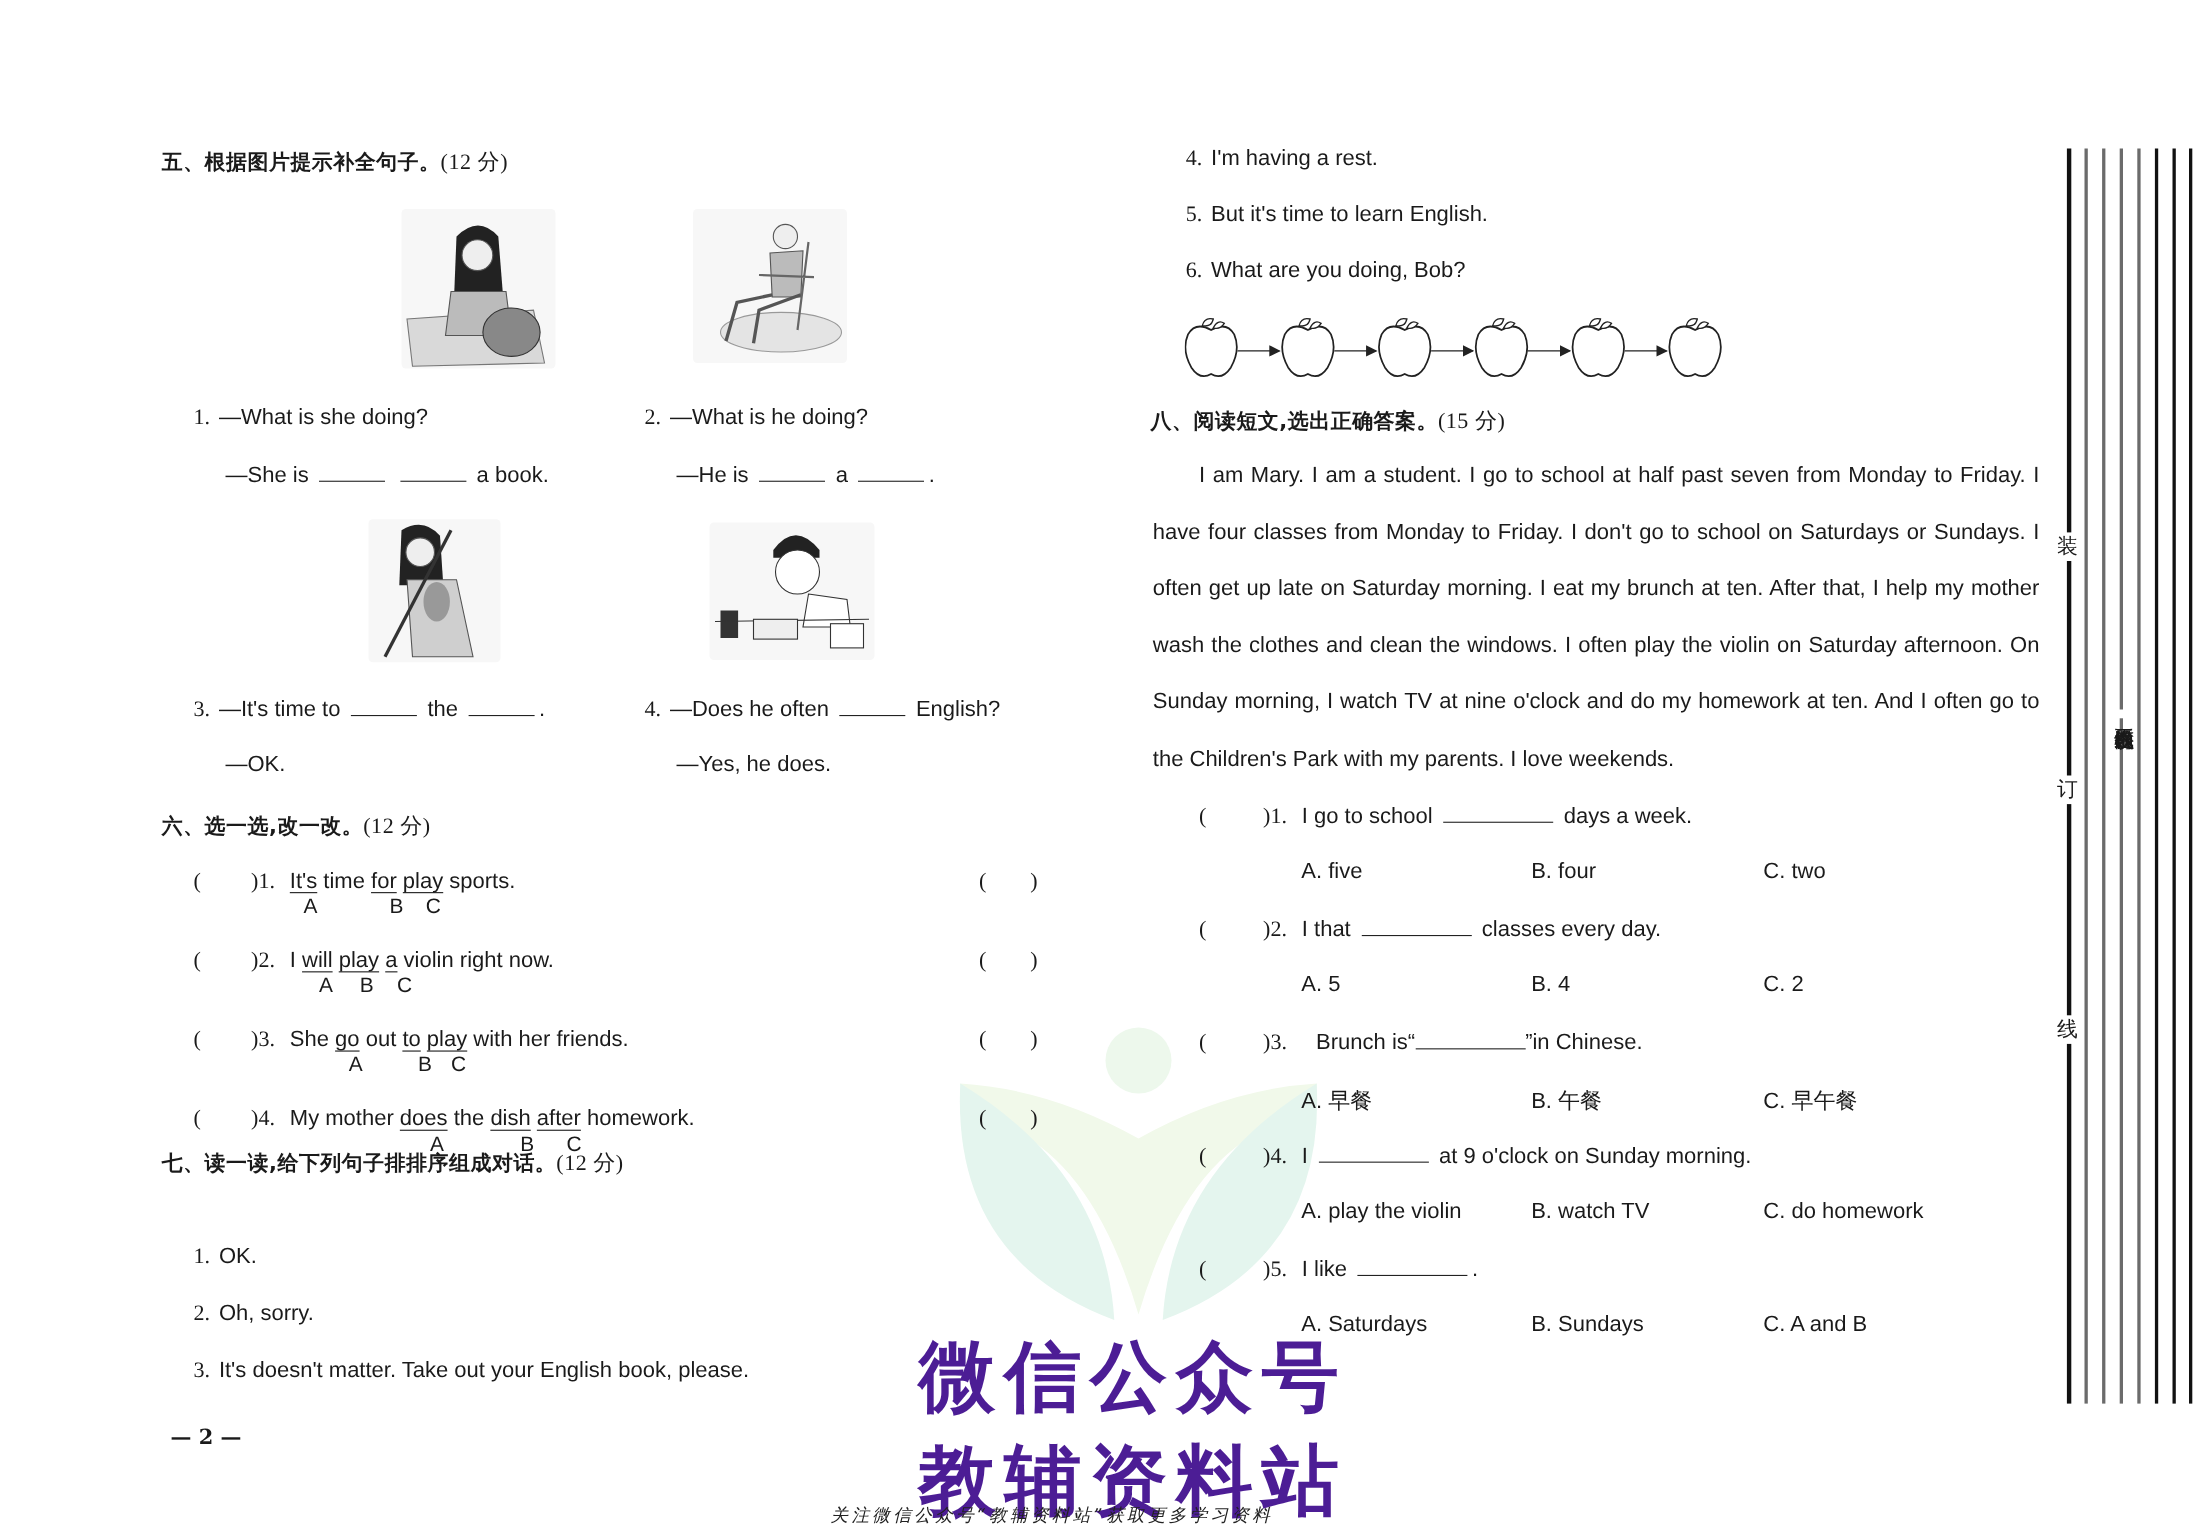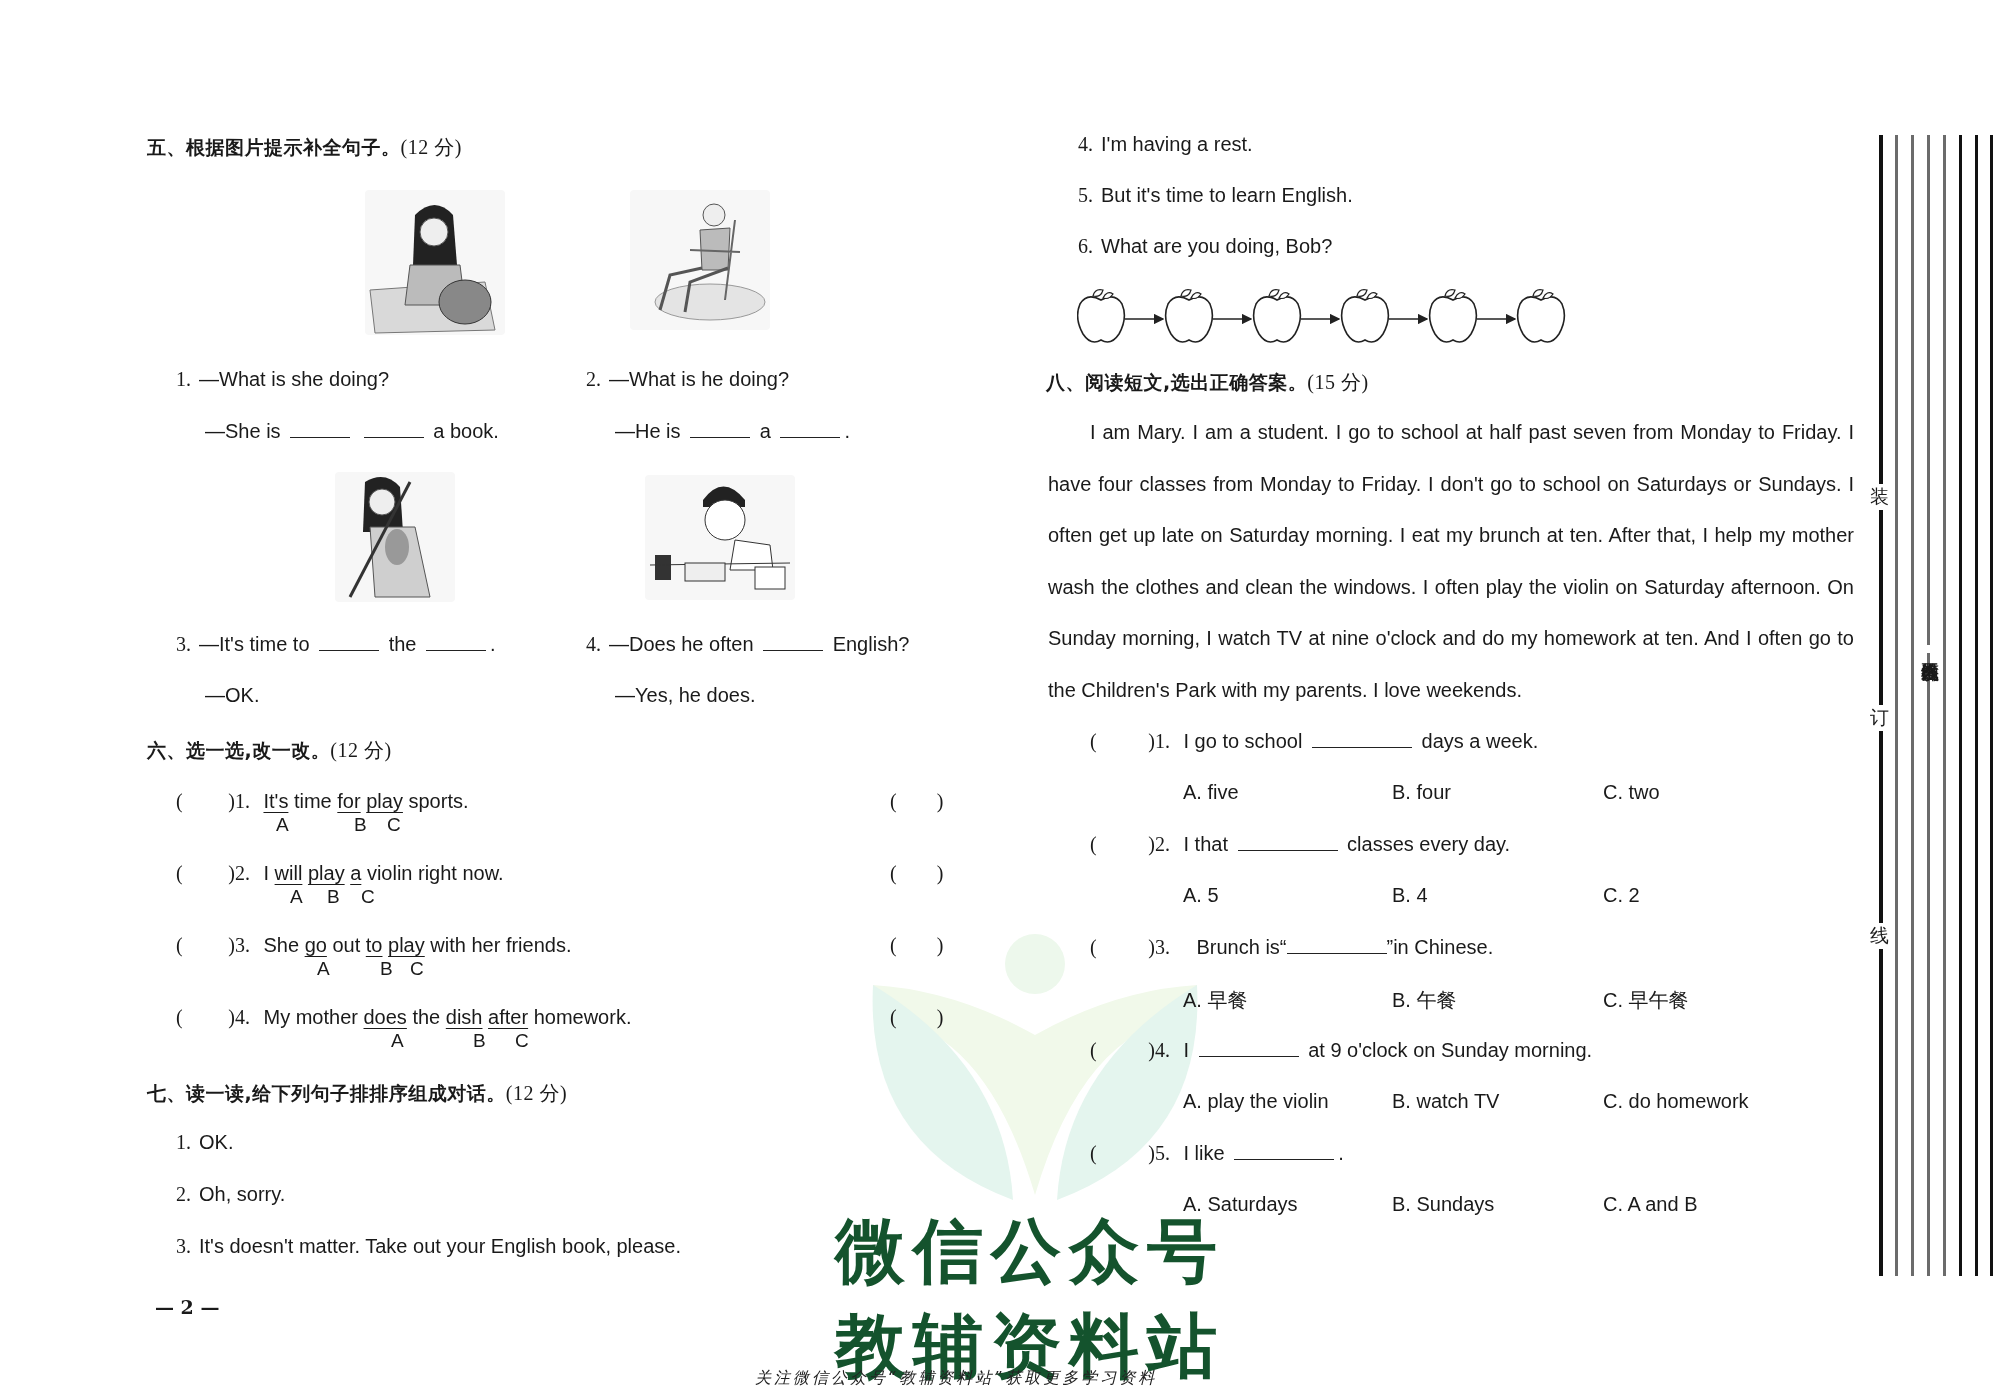--- a/index.html
+++ b/index.html
@@ -20,21 +20,21 @@
   .paren { font-family: "Liberation Serif", serif; }
   .ul { text-decoration: underline; text-underline-offset: 4px; text-decoration-thickness: 1.2px; }
   .letters { position: absolute; font-size: 19px; }
   .letters span { position: absolute; }
   .pic {
     position: absolute; background: #f7f7f7; border-radius: 4px;
   }
   .watermark { position: absolute; pointer-events: none; }
   .wm-text {
     position: absolute; font-family: "DejaVu Sans", sans-serif; font-weight: bold;
-    color: #14532d; font-size: 70px; letter-spacing: 8px; white-space: nowrap;
+    color: #4c1d95; font-size: 70px; letter-spacing: 8px; white-space: nowrap;
   }
   .ruler { position: absolute; top: 135px; height: 1141px; width: 3px; background: #6b6b6b; }
   .ruler.dark { background: #111; width: 4px; }
   .margin-char { position: absolute; font-family: "DejaVu Serif", serif; font-size: 19px; background: #fff; }
   .vert-note {
     position: absolute; writing-mode: vertical-rl; font-family: "DejaVu Serif", serif;
     font-size: 18px; background: #fff; padding: 4px 0;
   }
   .footer-note { position: absolute; font-family: "DejaVu Serif", serif; font-style: italic; font-size: 16px; color: #222; letter-spacing: 3px; white-space: nowrap; }
   .passage { position: absolute; left: 1048px; width: 806px; font-size: 20px; line-height: 51.5px; text-align: justify; }
@@ -180,21 +180,21 @@
   <span class="paren" style="margin-left:40px;">)4.</span>
   <span style="margin-left:8px;"><span>My mother </span><span class="ul">does</span><span> the </span><span class="ul">dish</span><span> </span><span class="ul">after</span><span> homework.</span></span>
 </div>
 <div class="letters" style="left:0; top:1030px;">
   <span style="left:391px;">A</span>
   <span style="left:473px;">B</span>
   <span style="left:515px;">C</span>
 </div>
 <div class="line paren" style="left:890px; top:1006px; white-space:pre;">(        )</div>
 
-<div class="sec-title" style="left:147px; top:1080px;">
+<div class="sec-title" style="left:147px; top:1044px;">
   <span>七、读一读,给下列句子排排序组成对话。</span><span class="pts">(12 分)</span>
 </div>
 <div class="line" style="left:176px; top:1131px;"><span class="num">1.</span><span>OK.</span></div>
 <div class="line" style="left:176px; top:1183px;"><span class="num">2.</span><span>Oh, sorry.</span></div>
 <div class="line" style="left:176px; top:1235px;"><span class="num">3.</span><span>It's doesn't matter. Take out your English book, please.</span></div>
 
 <div class="line" style="left:155px; top:1296px; font-family:'DejaVu Serif', serif; font-weight:bold; font-size:19px;">— 2 —</div>
 
 <div class="line" style="left:1078px; top:133px;"><span class="num">4.</span><span>I'm having a rest.</span></div>
 <div class="line" style="left:1078px; top:184px;"><span class="num">5.</span><span>But it's time to learn English.</span></div>

